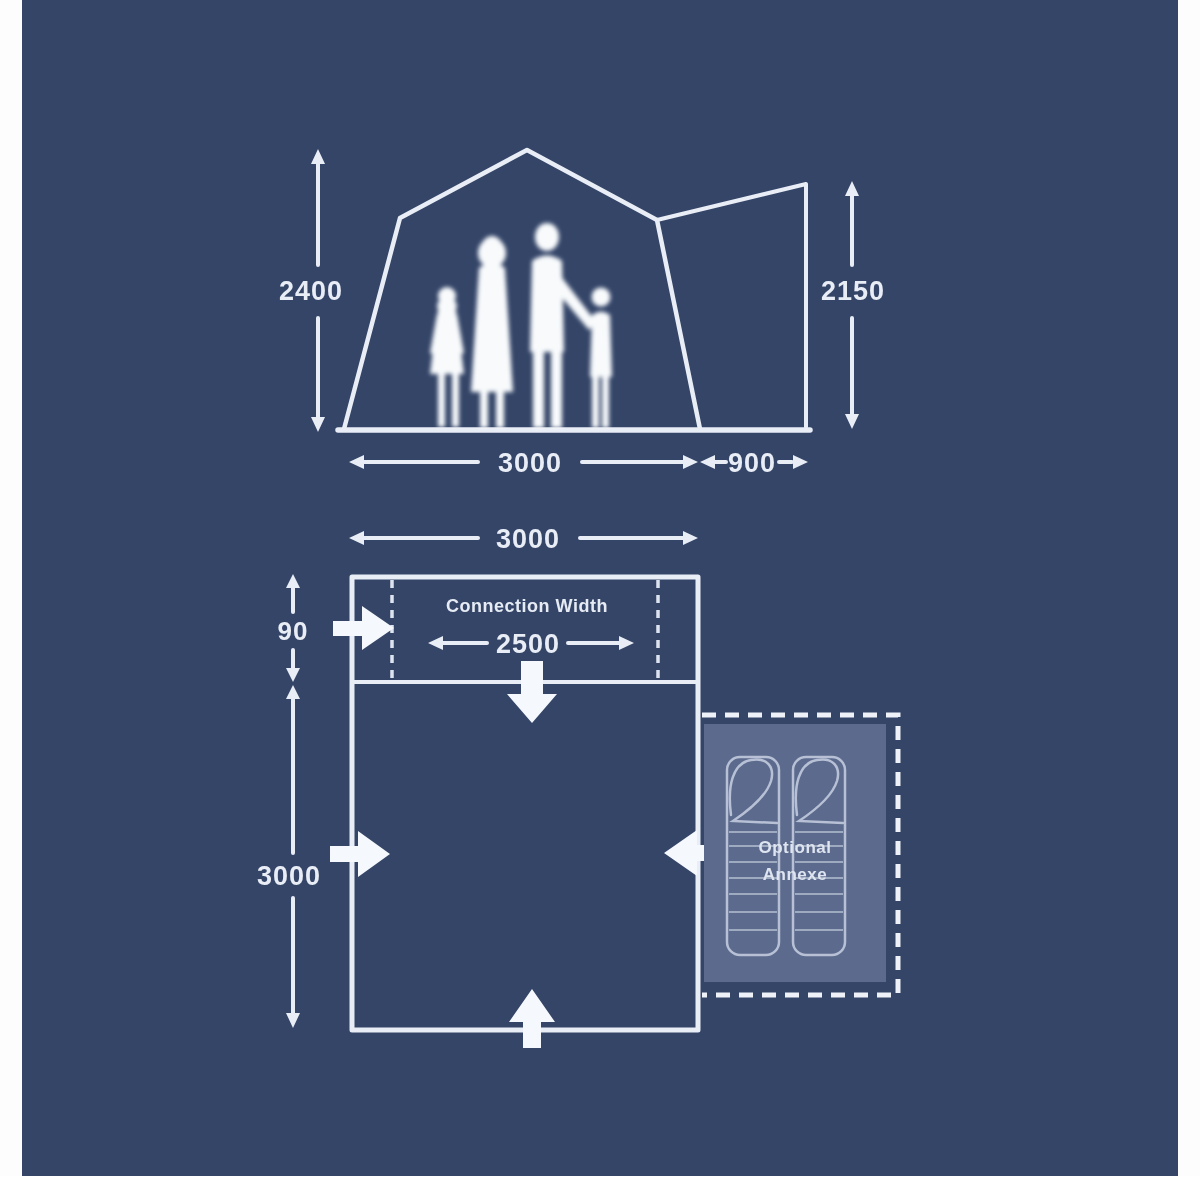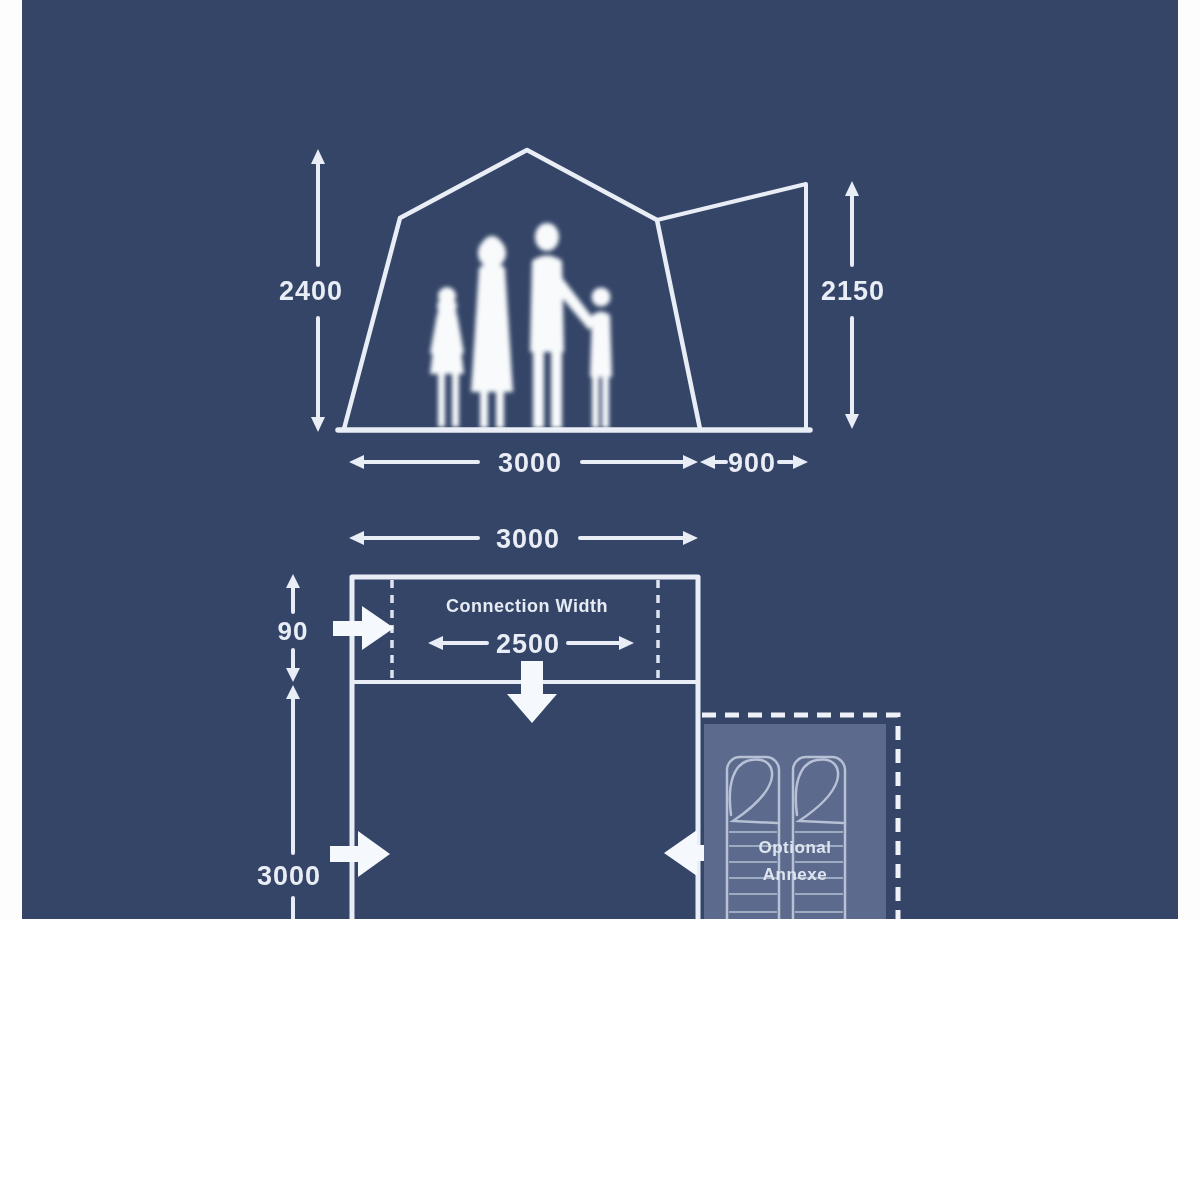--- a/index.html
+++ b/index.html
@@ -1,16 +1,16 @@
 <!DOCTYPE html>
 <html><head>
 <meta charset="utf-8">
 <style>
   html,body{margin:0;padding:0;background:#ffffff;}
-  .stage{position:relative;width:1200px;height:919px;overflow:hidden;background:#22c55e;}
+  .stage{position:relative;width:1200px;height:1176px;overflow:hidden;background:#22c55e;}
   svg{display:block;}
   text{font-family:"Liberation Sans","DejaVu Sans",sans-serif;font-weight:700;}
   .dim-num{font-size:27px;letter-spacing:1px;fill:#e9edf6;}
   .dim-small{font-size:26px;letter-spacing:1px;fill:#e9edf6;}
   .conn-title{font-size:18px;letter-spacing:.5px;fill:#e6ebf4;}
   .annexe-txt{font-size:17px;letter-spacing:.5px;fill:#dfe5f0;}
   .outline{stroke:#e9edf6;fill:none;stroke-linejoin:round;stroke-linecap:round;}
   .dimline{stroke:#e9edf6;stroke-width:4;stroke-linecap:round;}
   .dimhead{fill:#e9edf6;}
   .blockarrow{fill:#f5f8fc;}

